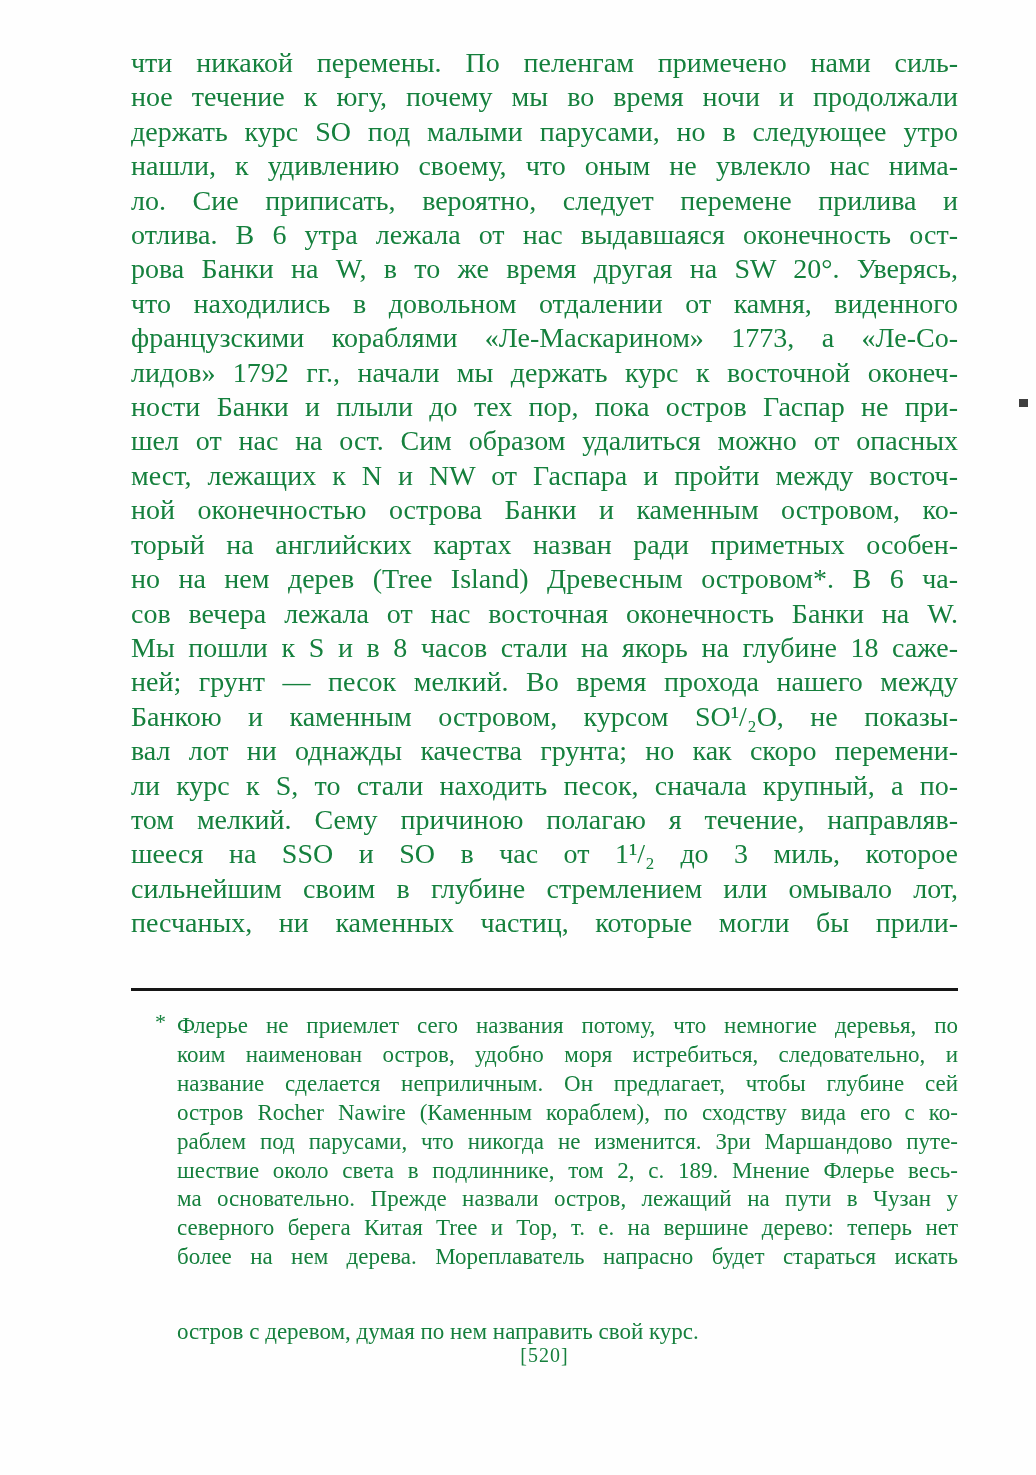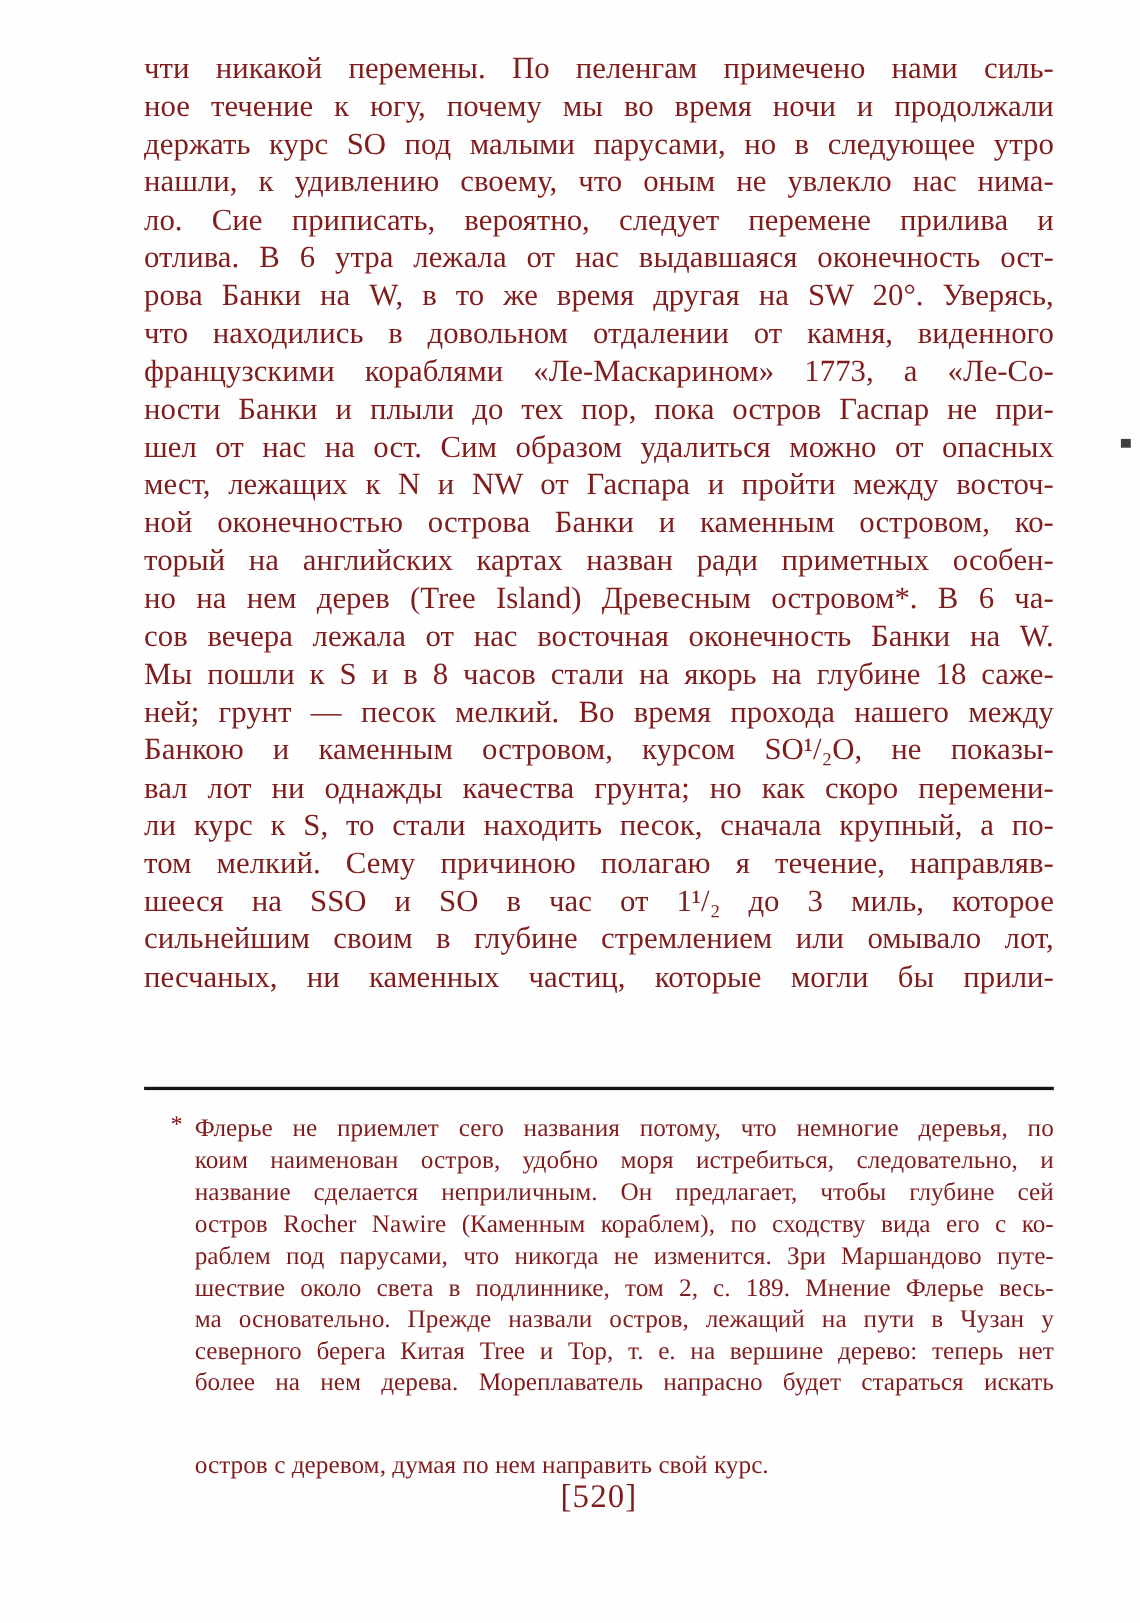--- a/index.html
+++ b/index.html
@@ -1,21 +1,21 @@
 <!DOCTYPE html>
 <html><head>
 <meta charset="utf-8">
 <style>
   html, body { margin: 0; padding: 0; background: #ffffff; }
   .page {
     position: relative;
     width: 1036px;
     height: 1475px;
     background: #fefefe;
-    color: #7f1d1d;
+    color: #15803d;
     font-family: "Liberation Serif", "DejaVu Serif", serif;
     overflow: hidden;
   }
   .body-text {
     position: absolute;
     left: 131px;
     top: 46px;
     width: 827px;
     font-size: 28px;
     line-height: 34.4px;
@@ -50,21 +50,21 @@
     font-size: 22px;
   }
   .footnote .fn-lines .line:last-child { text-align-last: left; margin-top: 46px; }
   .page-number {
     position: absolute;
     left: 131px;
     top: 1344px;
     width: 827px;
     text-align: center;
     text-align-last: center;
-    font-size: 30px;
+    font-size: 20px;
     letter-spacing: 1px;
   }
   .margin-speck {
     position: absolute;
     left: 1019px;
     top: 399px;
     width: 9px;
     height: 8px;
     background: #3f3f3f;
   }
@@ -77,20 +77,21 @@
   <main class="body-text">
       <div class="line">чти никакой перемены. По пеленгам примечено нами силь-</div>
       <div class="line">ное течение к югу, почему мы во время ночи и продолжали</div>
       <div class="line">держать курс SO под малыми парусами, но в следующее утро</div>
       <div class="line">нашли, к удивлению своему, что оным не увлекло нас нима-</div>
       <div class="line">ло. Сие приписать, вероятно, следует перемене прилива и</div>
       <div class="line">отлива. В 6 утра лежала от нас выдавшаяся оконечность ост-</div>
       <div class="line">рова Банки на W, в то же время другая на SW 20°. Уверясь,</div>
       <div class="line">что находились в довольном отдалении от камня, виденного</div>
       <div class="line">французскими кораблями «Ле-Маскарином» 1773, а «Ле-Со-</div>
+      <div class="line">лидов» 1792 гг., начали мы держать курс к восточной оконеч-</div>
       <div class="line">ности Банки и плыли до тех пор, пока остров Гаспар не при-</div>
       <div class="line">шел от нас на ост. Сим образом удалиться можно от опасных</div>
       <div class="line">мест, лежащих к N и NW от Гаспара и пройти между восточ-</div>
       <div class="line">ной оконечностью острова Банки и каменным островом, ко-</div>
       <div class="line">торый на английских картах назван ради приметных особен-</div>
       <div class="line">но на нем дерев (Tree Island) Древесным островом*. В 6 ча-</div>
       <div class="line">сов вечера лежала от нас восточная оконечность Банки на W.</div>
       <div class="line">Мы пошли к S и в 8 часов стали на якорь на глубине 18 саже-</div>
       <div class="line">ней; грунт — песок мелкий. Во время прохода нашего между</div>
       <div class="line">Банкою и каменным островом, курсом SO¹/₂O, не показы-</div>

